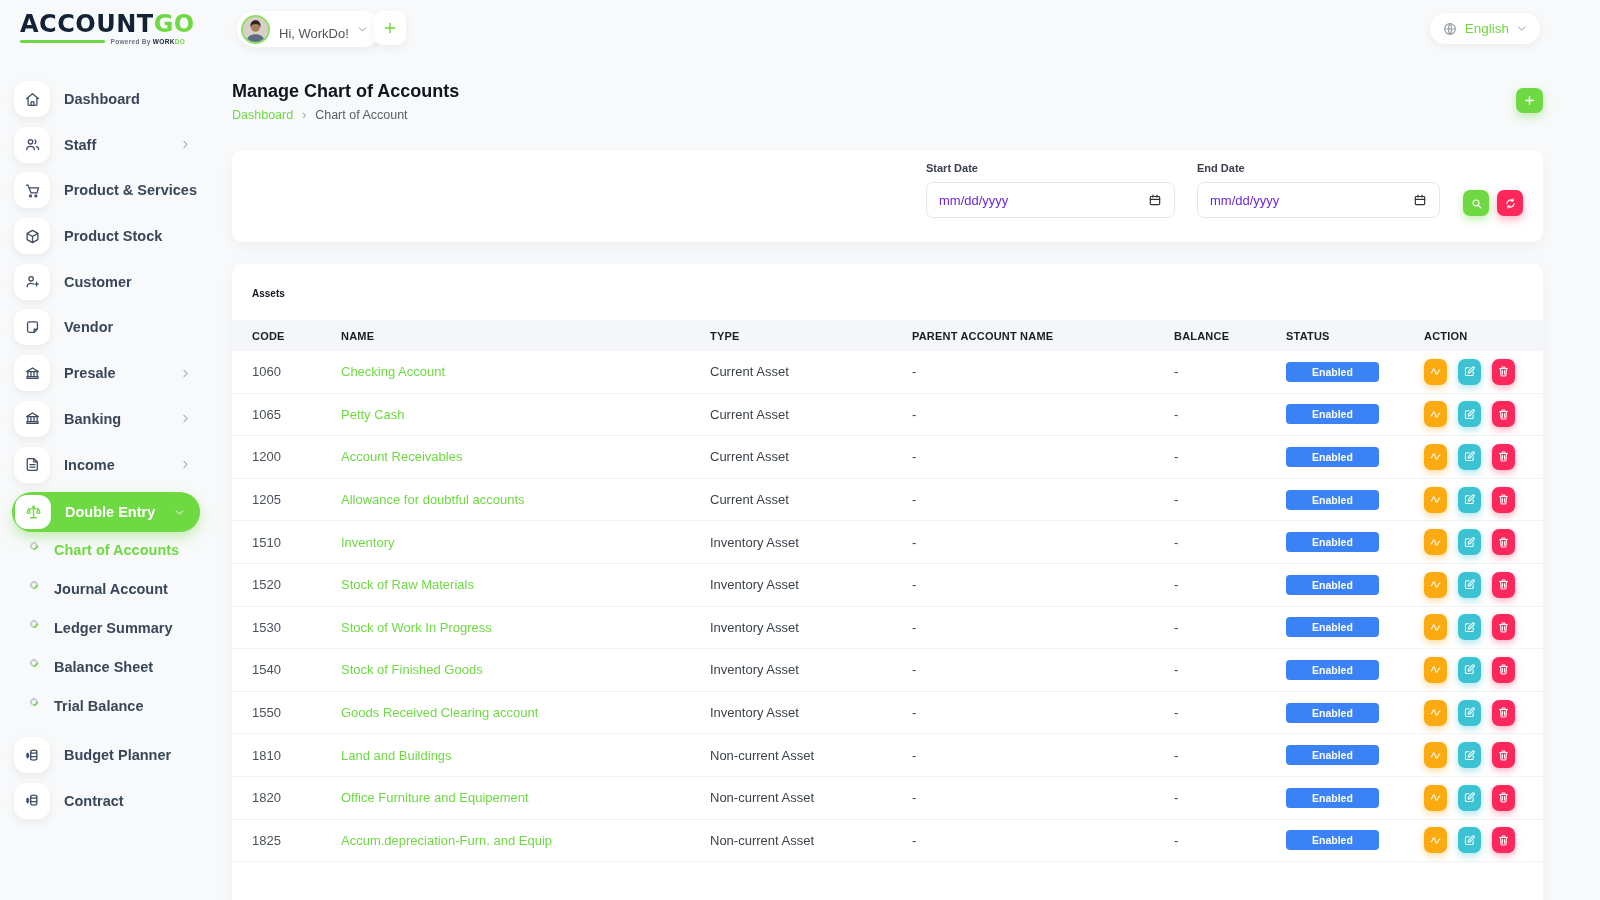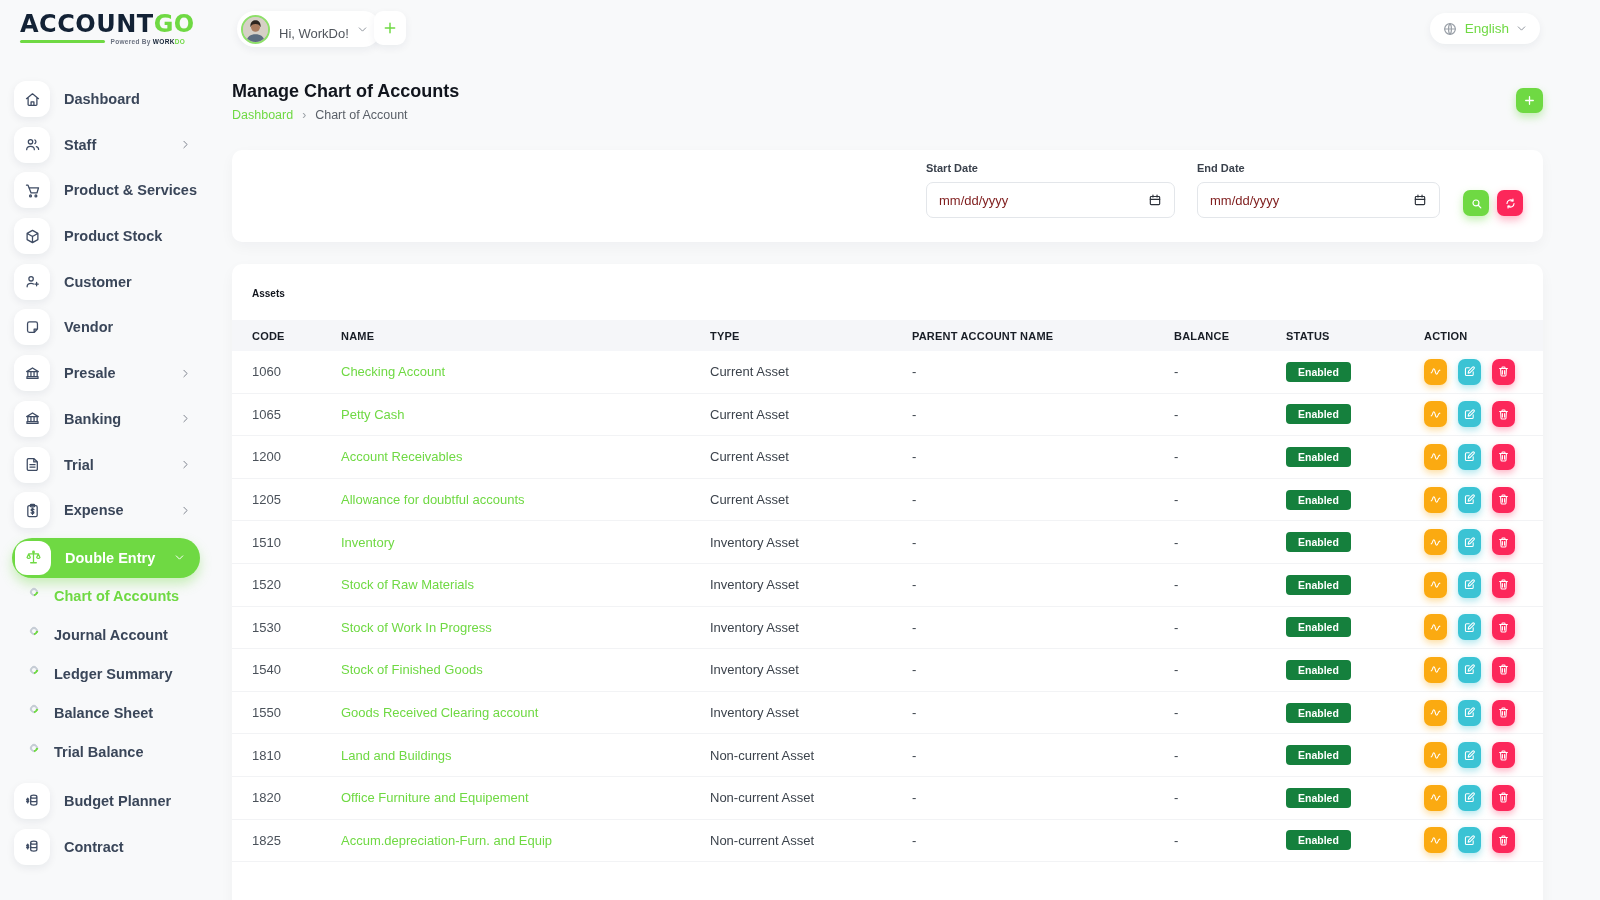--- a/index.html
+++ b/index.html
@@ -73,40 +73,40 @@
 
   .card { background:#fff; border-radius:10px; box-shadow:0 5px 14px rgba(20,30,60,.04); }
 
   .filter-card { margin-top:15px; height:92px; position:relative; }
   .field { position:absolute; top:12px; }
   .field-start { left:694px; width:249px; }
   .field-end { left:965px; width:243px; }
   .field-label { font-size:11px; font-weight:600; color:#3a414c; margin-bottom:8px; }
   .date-input { height:36px; border:1px solid #e3e6ea; border-radius:7px; display:flex; align-items:center;
     padding:0 12px; cursor:text; background:#fff; }
-  .date-input .ph { font-size:13px; color:#7f1d1d; flex:1; }
+  .date-input .ph { font-size:13px; color:#6d28d9; flex:1; }
   .date-input .cal { width:14px; height:14px; color:#2c313a; stroke-width:2; }
   .filter-btns { position:absolute; right:20px; top:40px; display:flex; gap:8px; }
   .sq-btn { width:26px; height:26px; border:none; border-radius:7px; color:#fff; display:flex; align-items:center;
     justify-content:center; cursor:pointer; }
   .sq-btn svg { width:13px; height:13px; stroke-width:2.2; }
   .btn-search { background:#6fd943; box-shadow:0 4px 8px rgba(111,217,67,.4); }
   .btn-reset { background:#fc275a; box-shadow:0 4px 8px rgba(252,39,90,.35); }
 
   .table-card { margin-top:22px; height:660px; overflow:hidden; }
   .section-title { font-size:10px; font-weight:700; color:#10141c; padding:24px 20px 21px 20px; }
   .grid-row { display:grid; grid-template-columns:89px 369px 202px 262px 112px 138px 1fr; align-items:center; }
   .thead { background:#f5f6f9; height:31px; }
   .th { font-size:11px; font-weight:700; color:#181d26; letter-spacing:.2px; padding-left:20px; }
   .tr { height:42.6px; border-bottom:1px solid #f2f3f5; }
   .td { font-size:13px; color:#3c434c; padding-left:20px; }
   .td.code { color:#4a515a; }
   .td.name a { color:#6fd943; text-decoration:none; cursor:pointer; }
-  .badge { display:inline-block; background:#15803d; color:#fff; font-size:10.5px; font-weight:600;
-    padding:4px 12px; border-radius:4px; }
+  .badge { display:inline-block; background:#3b82f6; color:#fff; font-size:10.5px; font-weight:600;
+    padding:4px 26px; border-radius:4px; }
   .actions { display:flex; gap:11px; padding-left:20px; }
   .act-btn { width:23px; height:26px; border:none; border-radius:7px; color:#fff; display:flex; align-items:center;
     justify-content:center; cursor:pointer; }
   .act-btn svg { width:13px; height:13px; stroke-width:2; }
   .act-orange { background:#fbaa11; box-shadow:0 3px 7px rgba(251,170,17,.4); }
   .act-teal { background:#3bc3d4; box-shadow:0 3px 7px rgba(59,195,212,.4); }
   .act-pink { background:#fc275a; box-shadow:0 3px 7px rgba(252,39,90,.35); }
 </style>
 </head>
 <body>
@@ -231,34 +231,21 @@
         <svg viewBox="0 0 24 24" class="ic side-chev">
           <path d="M9 6l6 6-6 6"></path>
         </svg>
       </div>
       <div class="side-item">
         <span class="icon-box">
           <svg viewBox="0 0 24 24" class="ic">
             <path d="M6.2 3.6h7.6l5 4.6v10.4a1.6 1.6 0 0 1-1.6 1.6H6.2a1.6 1.6 0 0 1-1.6-1.6V5.2a1.6 1.6 0 0 1 1.6-1.6zM13.8 3.6v4.8h5M8.4 12.2h7.2M8.4 15.6h7.2"></path>
           </svg>
         </span>
-        <span class="side-label">Trial</span>
-        <svg viewBox="0 0 24 24" class="ic side-chev">
-          <path d="M9 6l6 6-6 6"></path>
-        </svg>
-      </div>
-      <div class="side-item">
-        <span class="icon-box">
-          <svg viewBox="0 0 24 24" class="ic">
-            <rect x="5.4" y="5" width="13.2" height="15.6" rx="2"></rect>
-            <rect x="9" y="3.2" width="6" height="3.6" rx="1.2"></rect>
-            <path d="M14 10.8c-.4-.7-1.1-1.1-2-1.1-1.1 0-2 .7-2 1.6 0 2.2 4 1.2 4 3.4 0 .9-.9 1.6-2 1.6-.9 0-1.6-.4-2-1.1M12 8.6v9"></path>
-          </svg>
-        </span>
-        <span class="side-label">Expense</span>
+        <span class="side-label">Income</span>
         <svg viewBox="0 0 24 24" class="ic side-chev">
           <path d="M9 6l6 6-6 6"></path>
         </svg>
       </div>
       <div class="side-item active-pill">
         <span class="icon-box">
           <svg viewBox="0 0 24 24" class="ic">
             <path d="M12 4.6v14.8M8 19.4h8M5.2 7h13.6M5.2 7l-2.3 5a2.6 2.6 0 0 0 4.6 0L5.2 7zM18.8 7l-2.3 5a2.6 2.6 0 0 0 4.6 0L18.8 7z"></path>
             <circle cx="12" cy="4.2" r="1.1"></circle>
           </svg>

